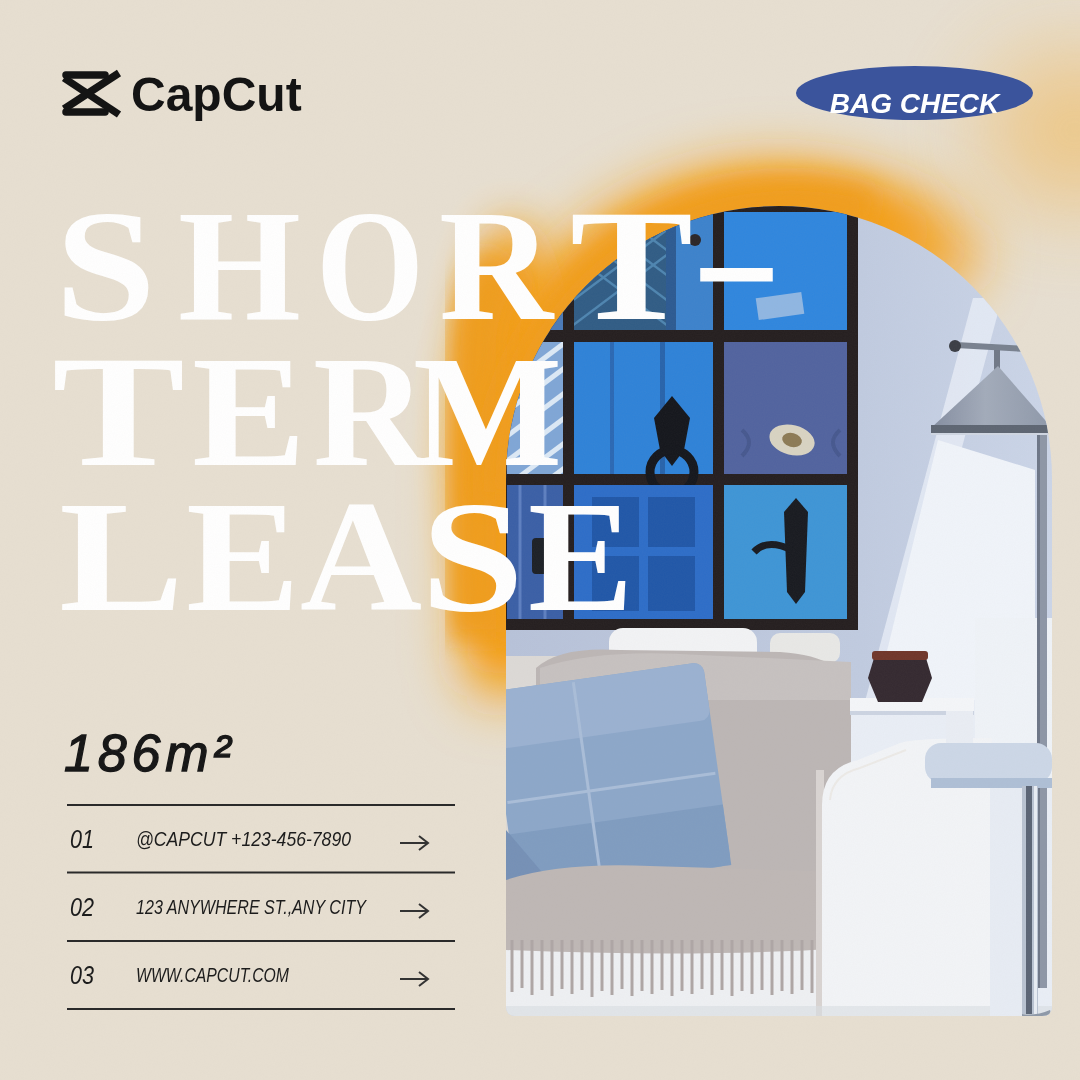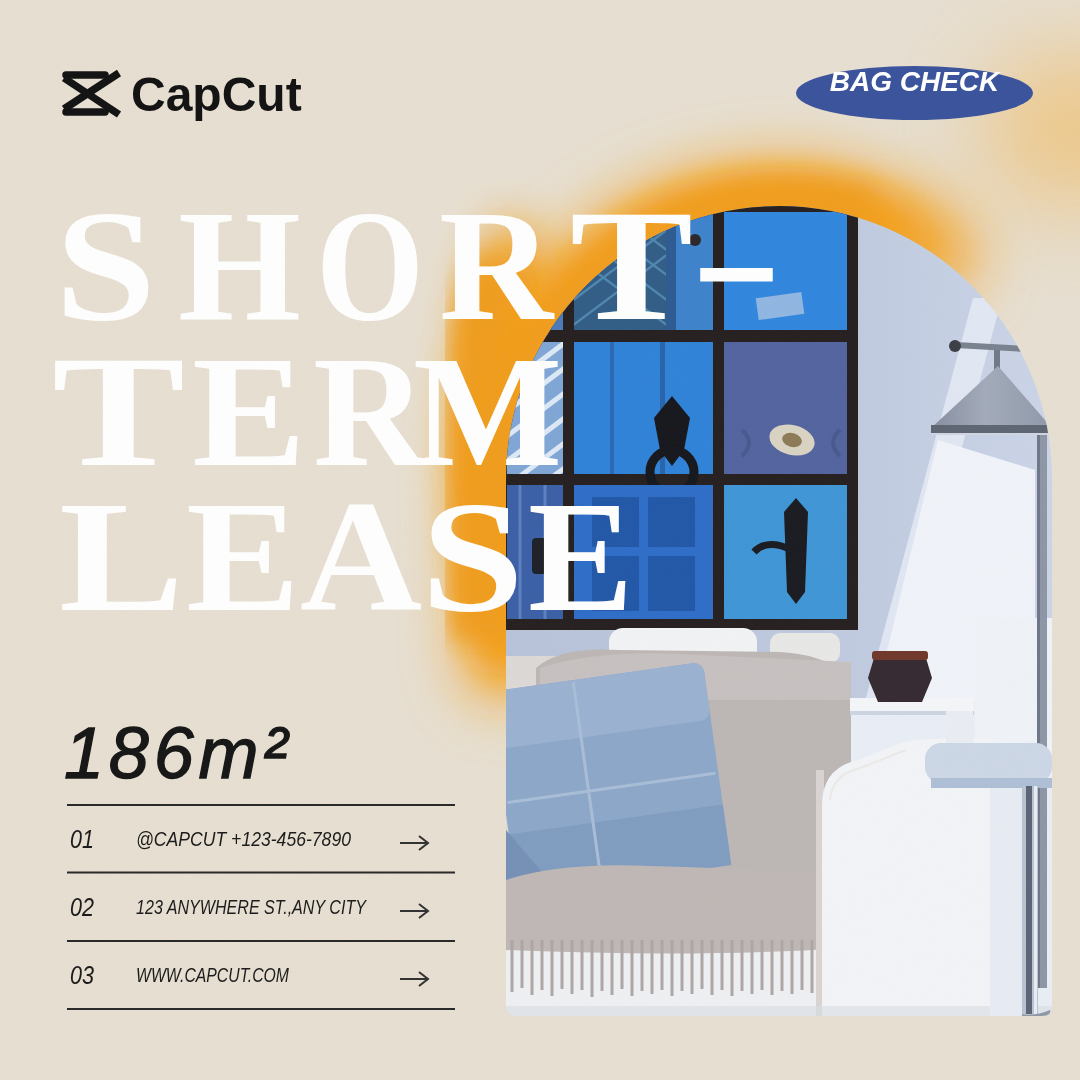--- a/index.html
+++ b/index.html
@@ -278,25 +278,25 @@
   <g stroke="#141414" stroke-width="7.5" fill="none">
     <line x1="11" y1="15" x2="50" y2="15" stroke-linecap="round"></line>
     <line x1="11" y1="52" x2="50" y2="52" stroke-linecap="round"></line>
     <line x1="64" y1="13" x2="9" y2="49" stroke-linecap="butt"></line>
     <line x1="9" y1="18" x2="64" y2="54.5" stroke-linecap="butt"></line>
   </g>
 
   <text x="76" y="51" font-family="Liberation Sans, sans-serif" font-weight="bold" font-size="48" fill="#141414">CapCut</text>
 </svg>
 
-<div class="abs" style="left:796px;top:66px;width:237px;height:54px;background:#3b549c;border-radius:50%;display:flex;align-items:flex-start;justify-content:center;">
+<div class="abs" style="left:796px;top:66px;width:237px;height:54px;background:#3b549c;border-radius:50%;display:flex;align-items:flex-end;justify-content:center;">
   <span style="color:#fff;font-style:italic;font-weight:bold;font-size:28px;letter-spacing:0px;">BAG CHECK</span>
 </div>
 
-<div class="abs" style="left:64px;top:721px;font-style:italic;font-size:72px;color:#181818;letter-spacing:4.8px;-webkit-text-stroke:1.3px #181818;line-height:64px;">186m²</div>
+<div class="abs" style="left:64px;top:721px;font-style:italic;font-size:52px;color:#181818;letter-spacing:4.8px;-webkit-text-stroke:1.3px #181818;line-height:64px;">186m²</div>
 
 <svg class="abs" style="left:0;top:790px" width="520" height="240" viewBox="0 0 520 240">
 
   <line x1="67" y1="15" x2="455" y2="15" stroke="#2a2a2a" stroke-width="2.2"></line>
 
   <line x1="67" y1="82.5" x2="455" y2="82.5" stroke="#2a2a2a" stroke-width="2.2"></line>
 
   <line x1="67" y1="151" x2="455" y2="151" stroke="#2a2a2a" stroke-width="2.2"></line>
 
   <line x1="67" y1="219" x2="455" y2="219" stroke="#2a2a2a" stroke-width="2.2"></line>

